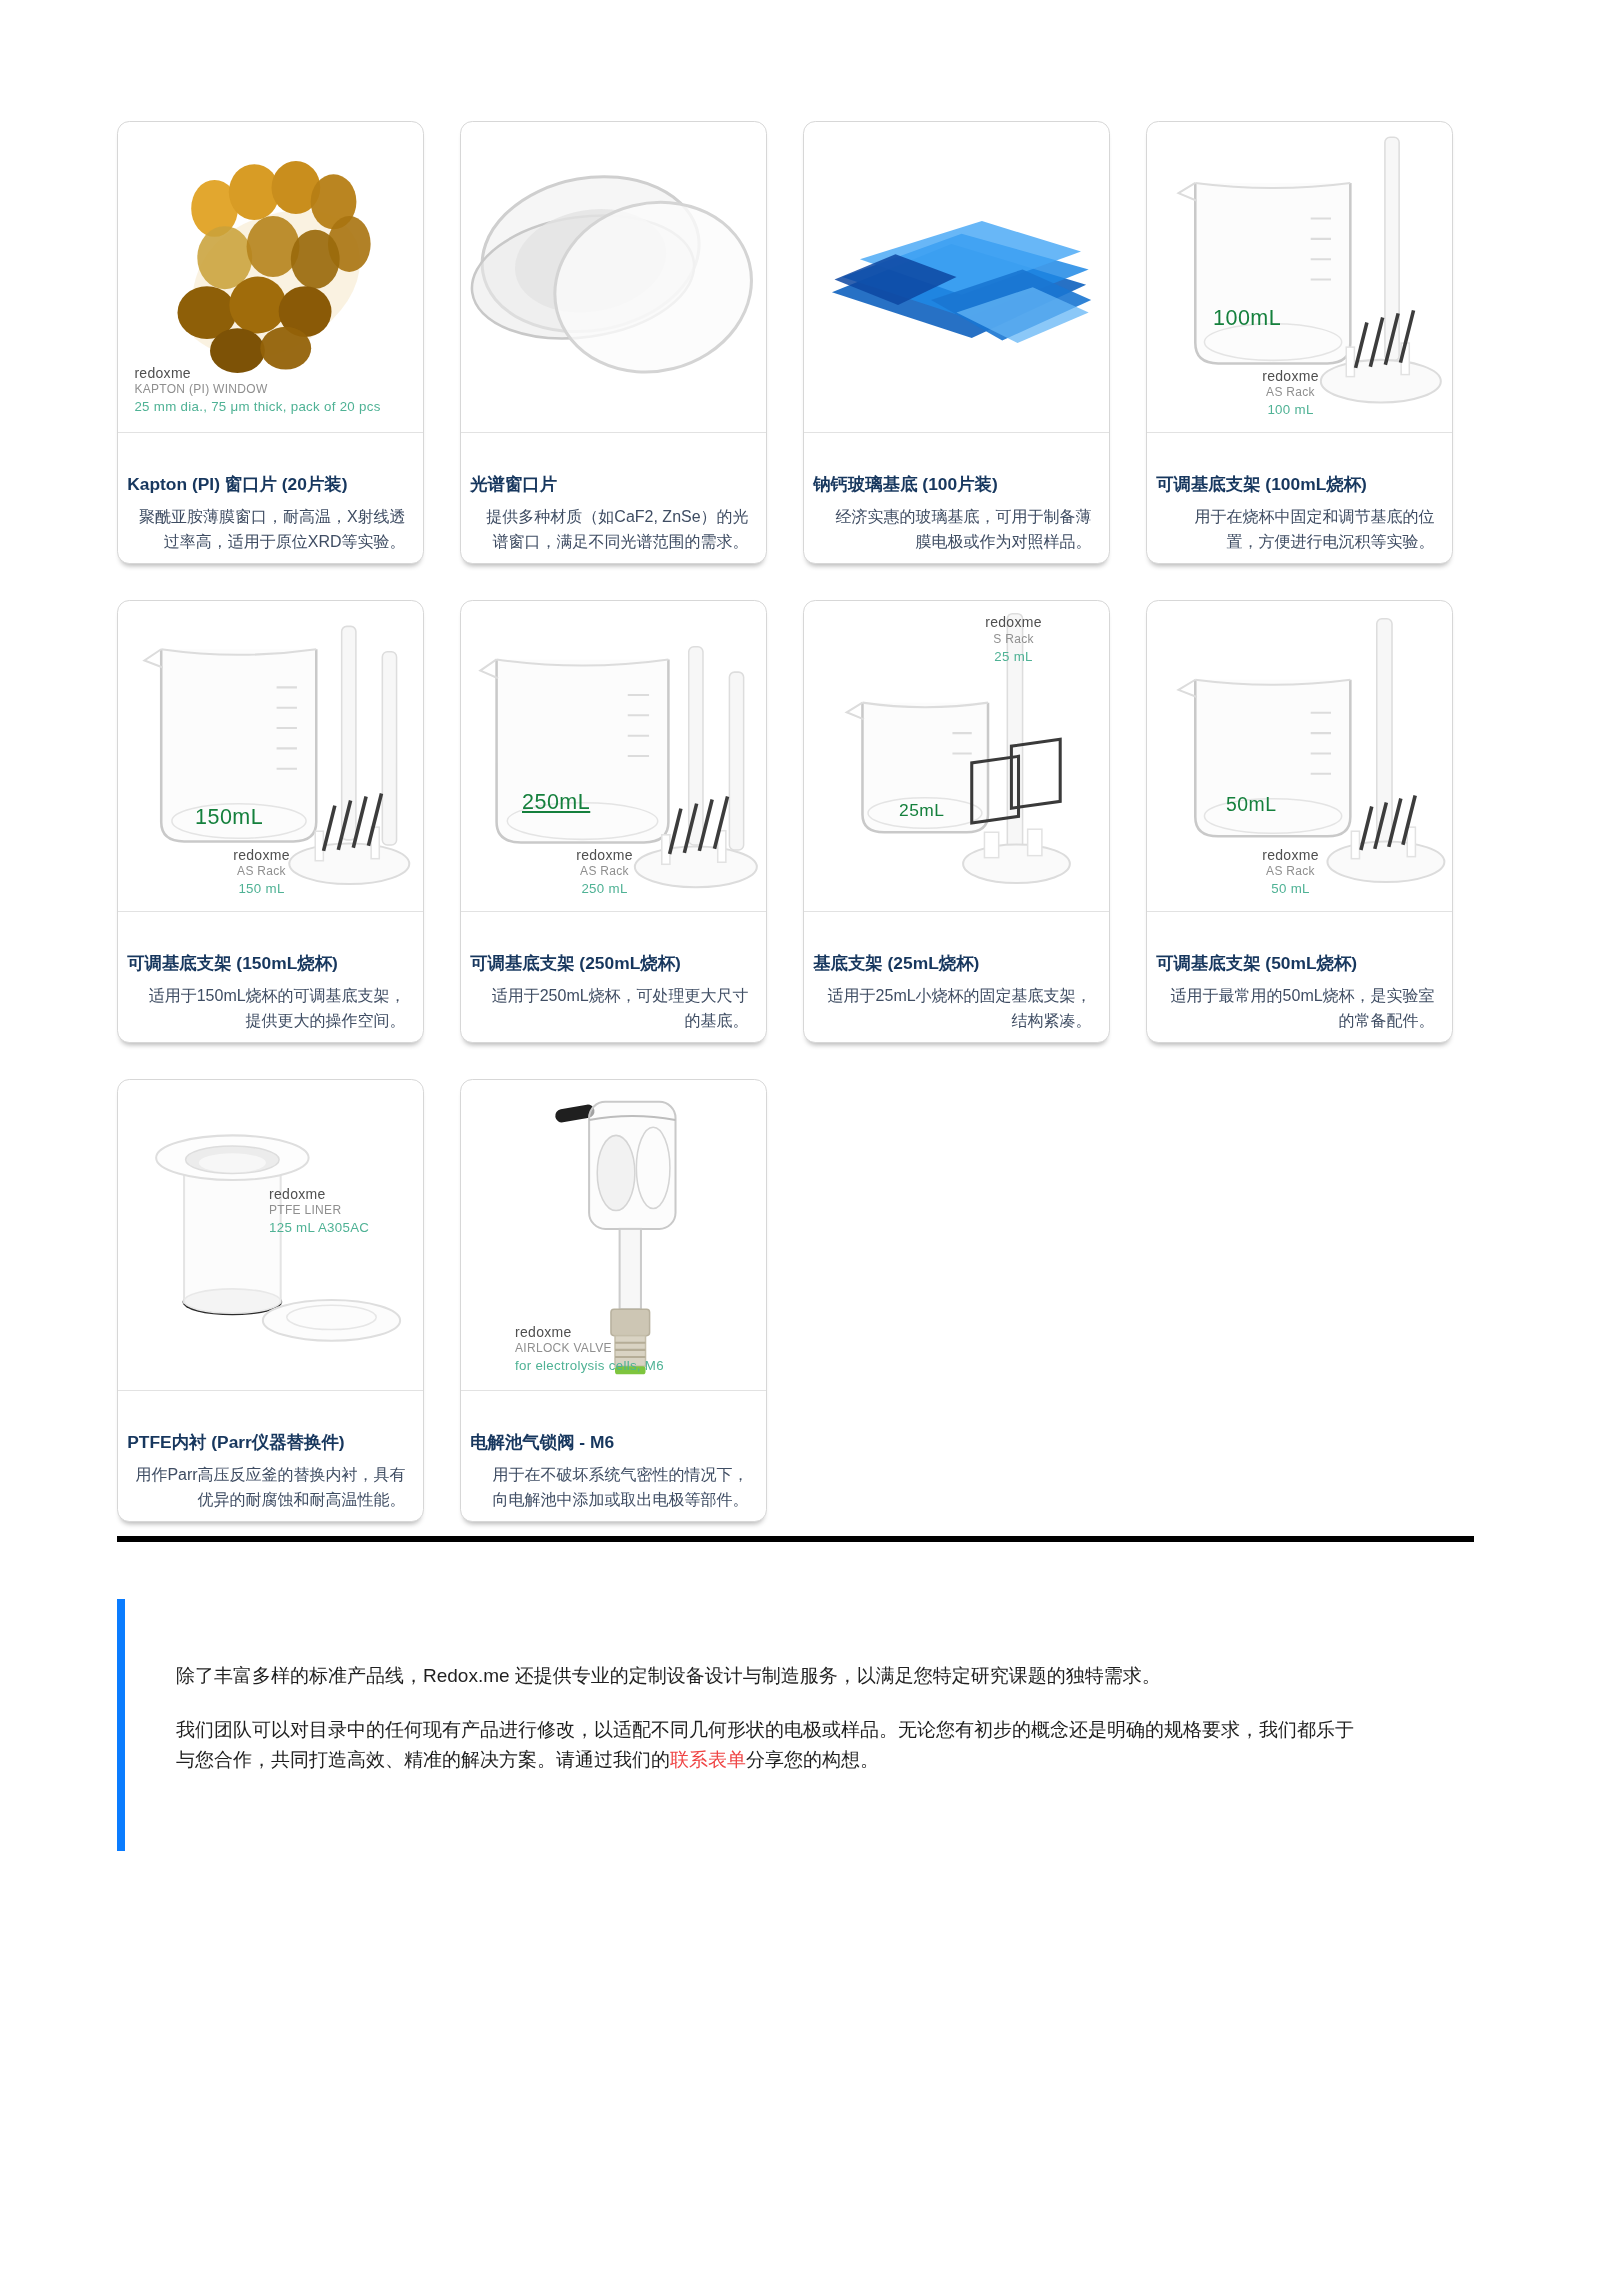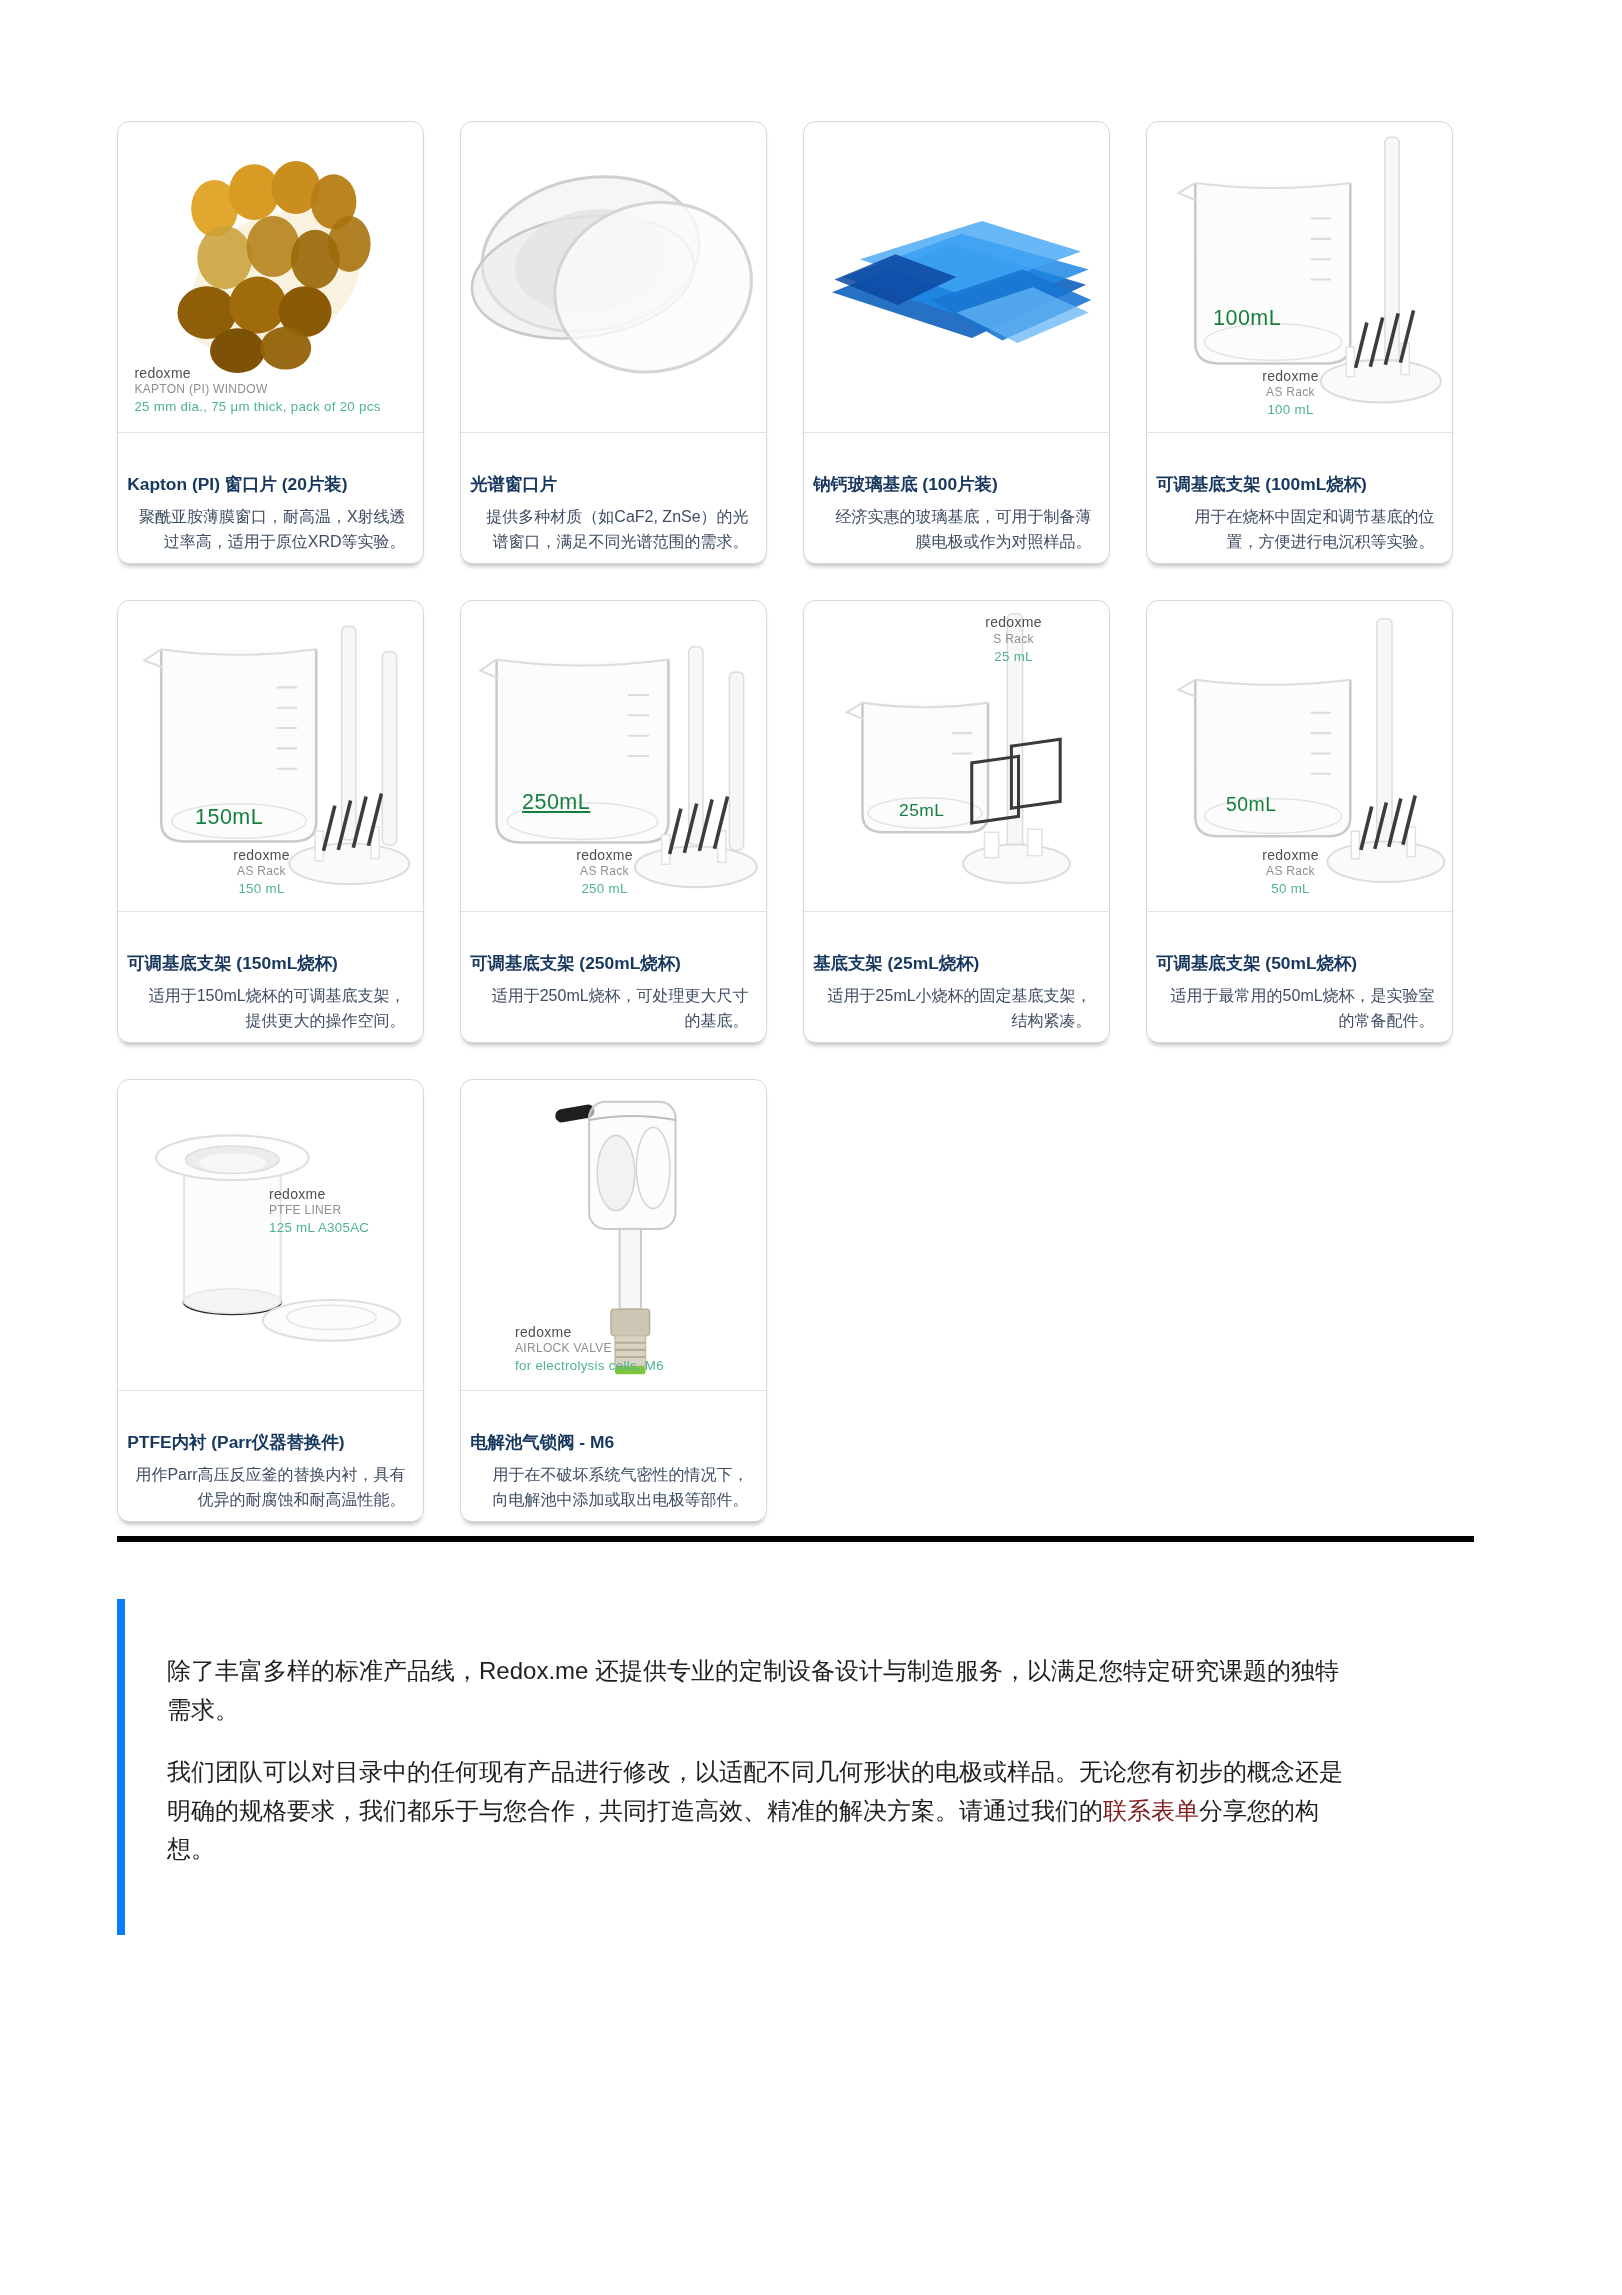--- a/index.html
+++ b/index.html
@@ -43,23 +43,23 @@
   .sec-heading{
     margin:95px 0 0 -1px;font-size:37px;font-weight:bold;color:#000;
     letter-spacing:1px;
   }
   .rule{margin-top:14.3px;width:1357px;height:6.1px;background:#000;}
   .quote{
     margin-top:57px;width:1319px;box-sizing:border-box;
     border-left:8.2px solid #0a7cff;
     padding:46px 61px 59px 35px;
   }
-  .quote p{margin:7px;font-size:24px;line-height:1.62;color:#1f1f1f;max-width:1191px;}
+  .quote p{margin:16px;font-size:19px;line-height:1.62;color:#1f1f1f;max-width:1191px;}
   .quote p + p{margin-top:22.5px;}
-  .quote a{color:#7f1d1d;text-decoration:none;cursor:pointer;}
+  .quote a{color:#ef4444;text-decoration:none;cursor:pointer;}
   
   .glass{fill:#f8f8f8;fill-opacity:.45;stroke:#c9c9c9;stroke-width:5;}
   .thin{fill:none;stroke:#dcdcdc;stroke-width:4;}
 </style>
 </head>
 <body>
 
 <div class="content">
 
   <div class="cards">

